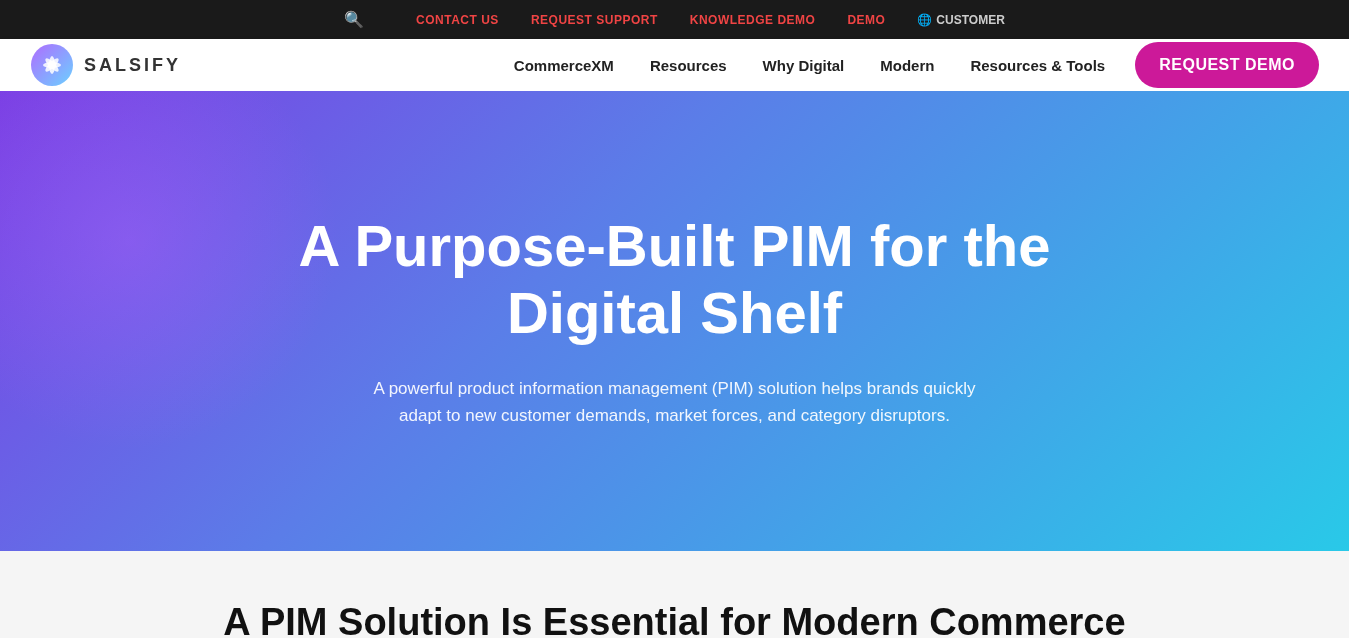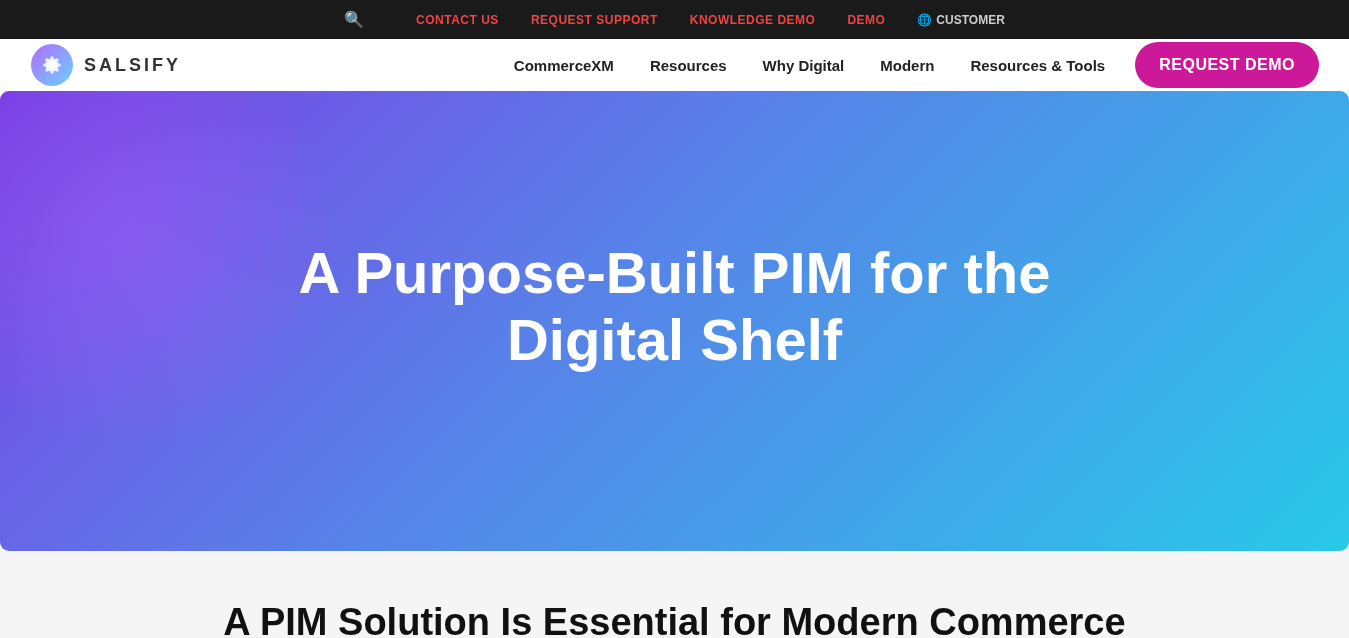--- a/index.html
+++ b/index.html
@@ -97,21 +97,20 @@
     .hero {
       background: linear-gradient(135deg, #7b3fe4 0%, #5b7de8 40%, #29c9e8 100%);
       min-height: 460px;
       display: flex;
       align-items: center;
       justify-content: center;
       text-align: center;
       padding: 60px 29px;
       position: relative;
       overflow: hidden;
-      border-radius: 9px;
     }
     .hero::before {
       content: '';
       position: absolute;
       top: -60px;
       left: -80px;
       width: 420px;
       height: 420px;
       background: radial-gradient(circle, rgba(180,100,255,0.35) 0%, transparent 70%);
       border-radius: 50%;
@@ -194,18 +193,19 @@
     <a href="#">Modern</a>
     <a href="#">Resources &amp; Tools</a>
   </div>
 
   <button class="request-demo-btn">REQUEST DEMO</button>
 </nav>
 
 <section class="hero">
   <div class="hero-content">
     <h1 class="hero-title">A Purpose-Built PIM for the Digital Shelf</h1>
+    <p class="hero-subtitle">A powerful product information management (PIM) solution helps brands quickly adapt to new customer demands, market forces, and category disruptors.</p>
   </div>
 </section>
 
 <section class="below-hero">
   <h2 class="below-hero-title">A PIM Solution Is Essential for Modern Commerce</h2>
 </section>
 
 </body></html>

